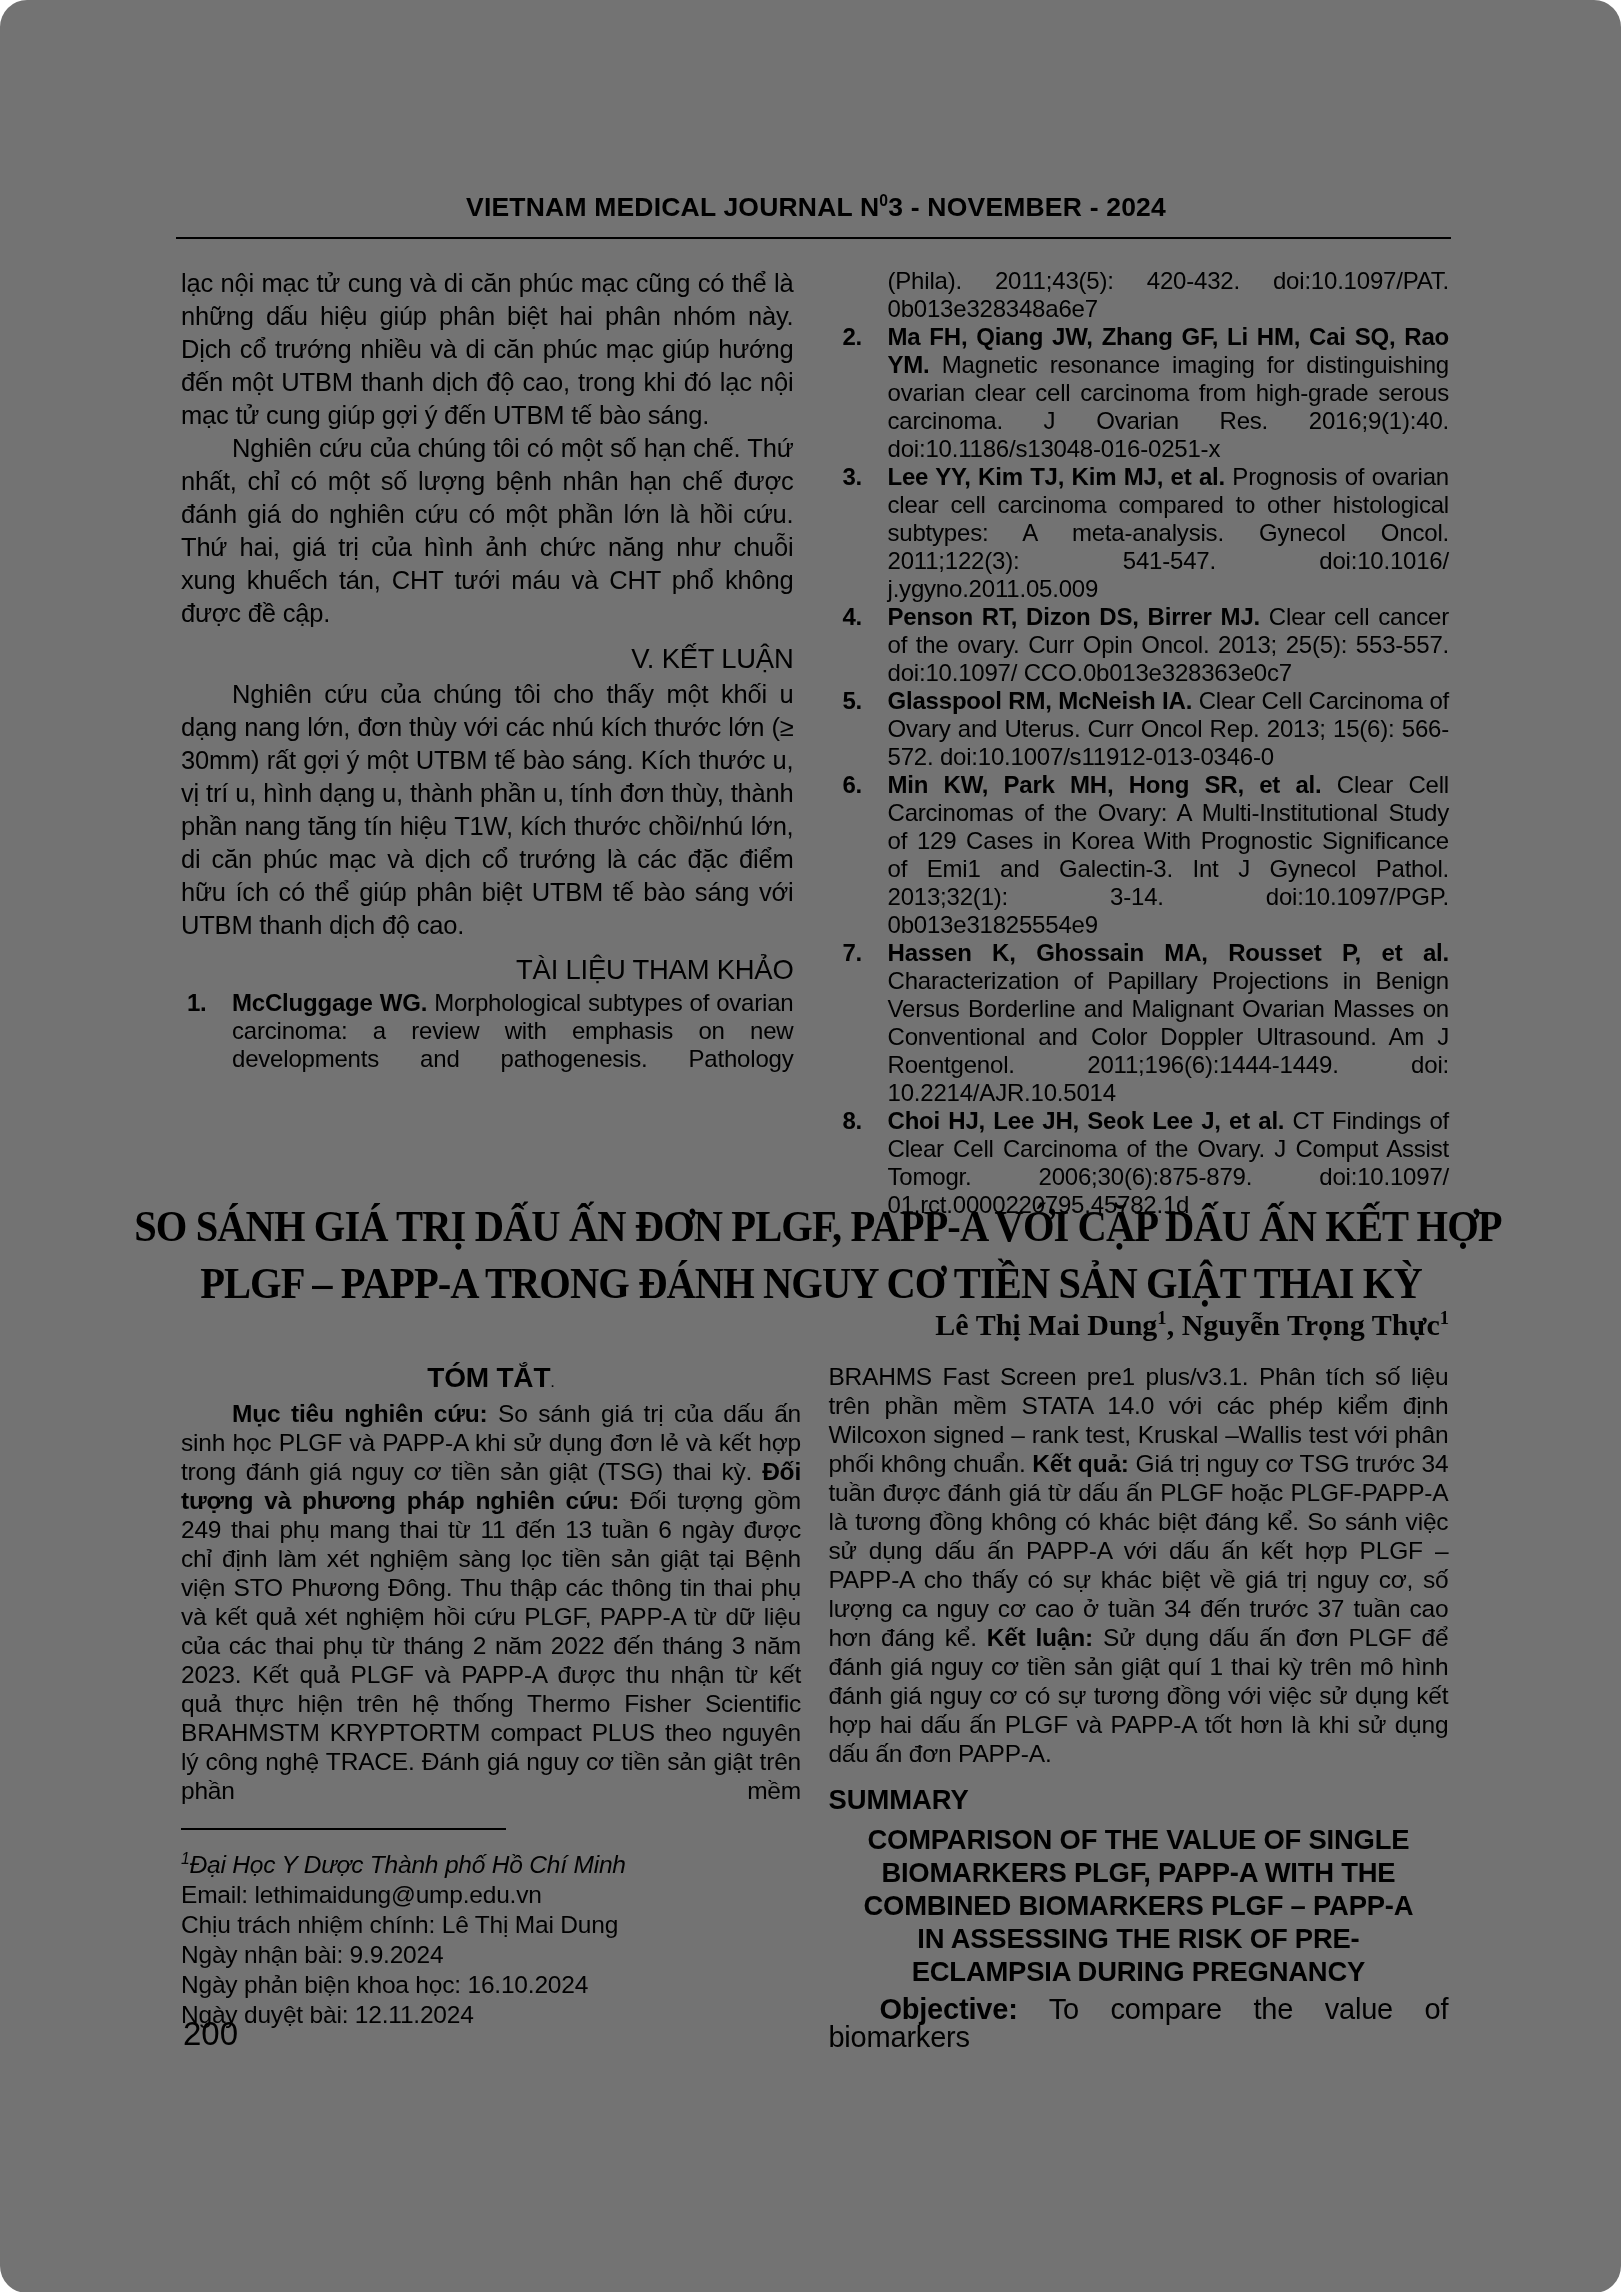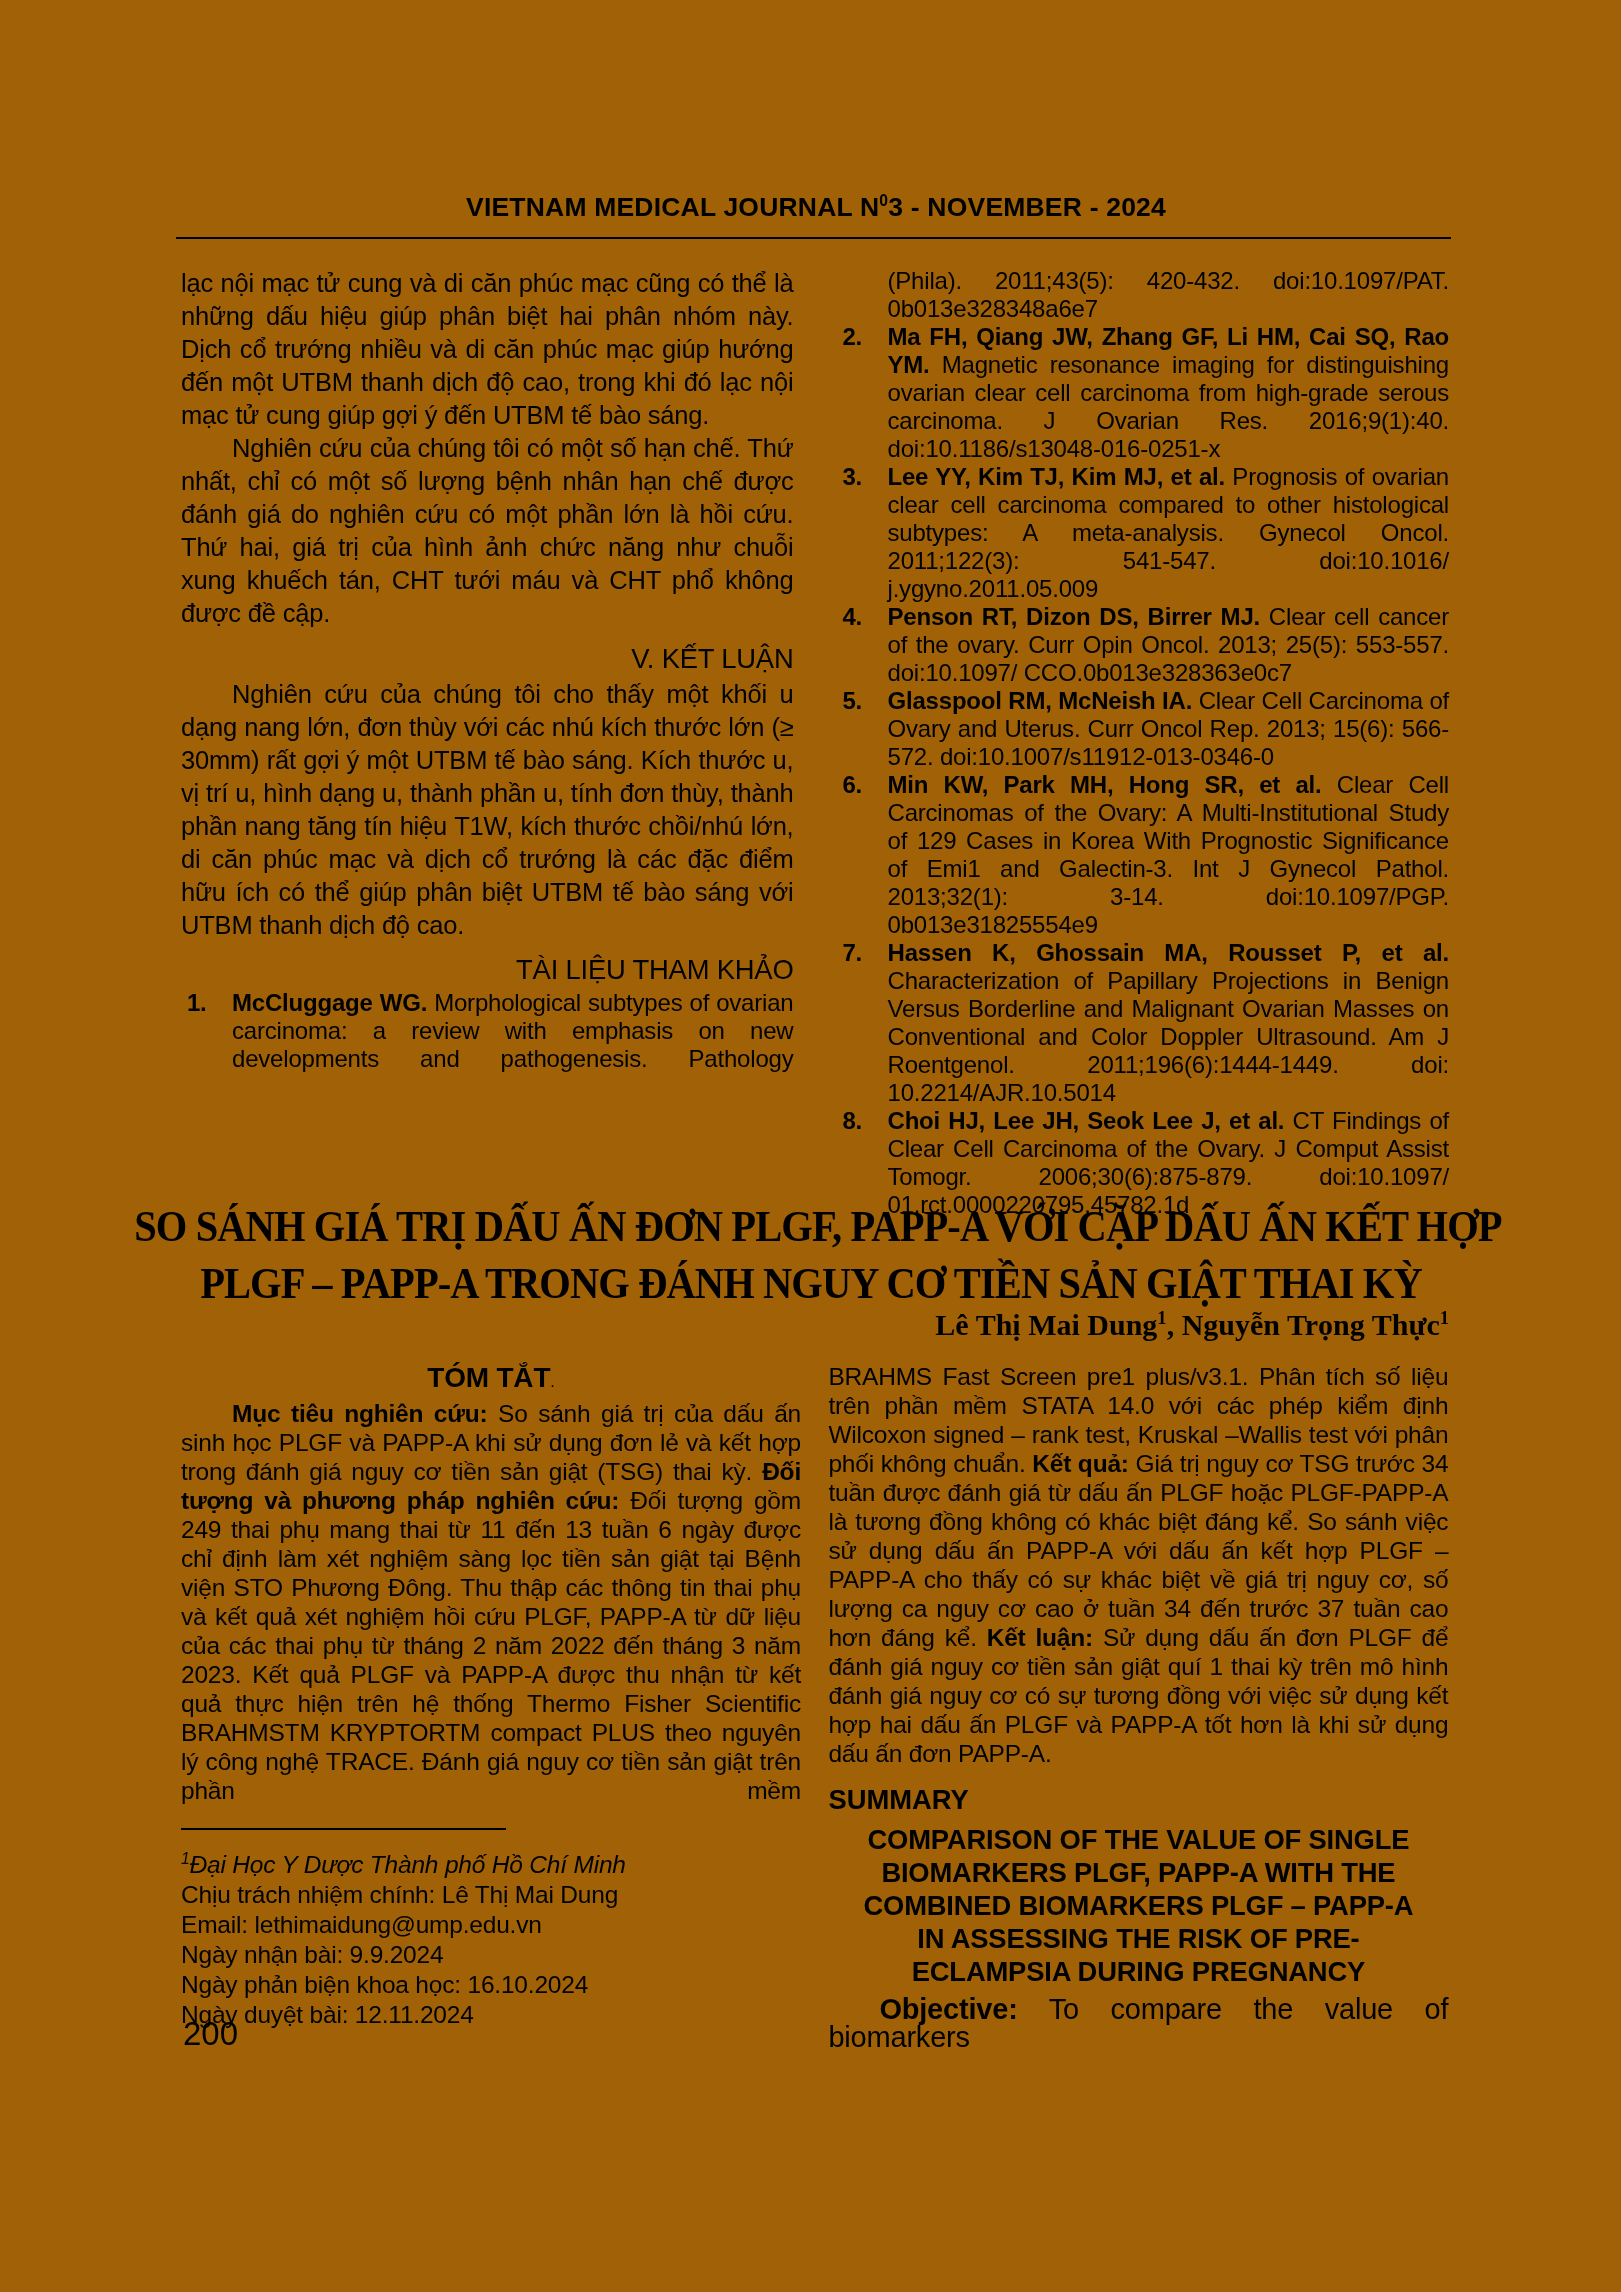--- a/index.html
+++ b/index.html
@@ -1,19 +1,20 @@
 <!DOCTYPE html>
 <html><head>
 <meta charset="utf-8">
 <style>
   html,body { margin:0; padding:0; background:#ffffff; }
   .page {
-    position:relative; width:1621px; height:2293px; background:#a16207;
+    position:relative; width:1621px; height:2293px; background:#737373;
     color:#000; font-family:"Liberation Sans","DejaVu Sans",sans-serif;
     overflow:hidden;
+    border-radius:27px;
   }
   
   .header-title {
     position:absolute; top:192px; left:181px; width:1270px;
     text-align:center; font-size:26.5px; font-weight:700; letter-spacing:0.2px;
     white-space:nowrap;
   }
   .header-title sup { font-size:15.7px; }
   .header-rule {
     position:absolute; top:237px; left:176px; width:1275px; height:0;
@@ -123,22 +124,22 @@
   </div>
   <div class="authors"><span>Lê Thị Mai Dung</span><sup>1</sup><span>, </span><span>Nguyễn Trọng Thực</span><sup>1</sup></div>
 
   <div class="cols bottom-cols">
     <div class="col">
       <div class="abstract-heading"><span>TÓM TẮT</span><span class="tomtat-dot">.</span></div>
       <p class="abstract-text indent jlast"><b>Mục tiêu nghiên cứu:</b><span> So sánh giá trị của dấu ấn sinh học PLGF và PAPP-A khi sử dụng đơn lẻ và kết hợp trong đánh giá nguy cơ tiền sản giật (TSG) thai kỳ. </span><b>Đối tượng và phương pháp nghiên cứu:</b><span> Đối tượng gồm 249 thai phụ mang thai từ 11 đến 13 tuần 6 ngày được chỉ định làm xét nghiệm sàng lọc tiền sản giật tại Bệnh viện STO Phương Đông. Thu thập các thông tin thai phụ và kết quả xét nghiệm hồi cứu PLGF, PAPP-A từ dữ liệu của các thai phụ  từ tháng 2 năm 2022 đến tháng 3 năm 2023. Kết quả PLGF và PAPP-A được thu nhận từ kết quả thực hiện trên hệ thống Thermo Fisher Scientific BRAHMSTM KRYPTORTM compact PLUS theo nguyên lý công nghệ TRACE. Đánh giá nguy cơ tiền sản giật trên phần mềm</span></p>
       <div class="foot-rule"></div>
       <div class="footnote">
         <div class="fn-aff"><sup>1</sup><span>Đại Học Y Dược Thành phố Hồ Chí Minh</span></div>
+        <div>Email: lethimaidung@ump.edu.vn</div>
         <div>Chịu trách nhiệm chính: Lê Thị Mai Dung</div>
-        <div>Email: lethimaidung@ump.edu.vn</div>
         <div>Ngày nhận bài: 9.9.2024</div>
         <div>Ngày phản biện khoa học: 16.10.2024</div>
         <div>Ngày duyệt bài: 12.11.2024</div>
       </div>
     </div>
     <div class="col">
       <p class="abstract-text"><span>BRAHMS Fast Screen pre1 plus/v3.1. Phân tích số liệu trên  phần mềm STATA 14.0 với các phép kiểm định Wilcoxon signed – rank test, Kruskal –Wallis test với phân phối không chuẩn. </span><b>Kết quả:</b><span> Giá trị nguy cơ TSG trước 34 tuần được đánh giá từ dấu ấn PLGF hoặc PLGF-PAPP-A là tương đồng không có khác biệt đáng kể. So sánh việc sử dụng dấu ấn PAPP-A với dấu ấn kết hợp PLGF – PAPP-A cho thấy có sự khác biệt về giá trị nguy cơ, số lượng ca nguy cơ cao  ở tuần 34 đến trước 37 tuần cao hơn đáng kể. </span><b>Kết luận:</b><span> Sử dụng dấu ấn đơn PLGF để đánh giá nguy cơ tiền sản giật quí 1 thai kỳ trên mô hình đánh giá nguy cơ có sự tương đồng với việc sử dụng kết hợp hai dấu ấn PLGF và PAPP-A tốt hơn là khi sử dụng dấu ấn đơn PAPP-A.</span></p>
       <div class="summary-heading">SUMMARY</div>
       <div class="summary-title">
         <div>COMPARISON OF THE VALUE OF SINGLE</div>

